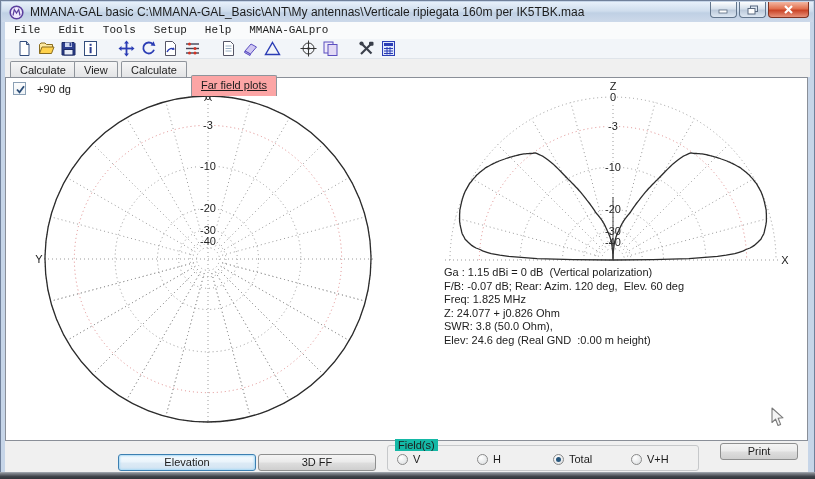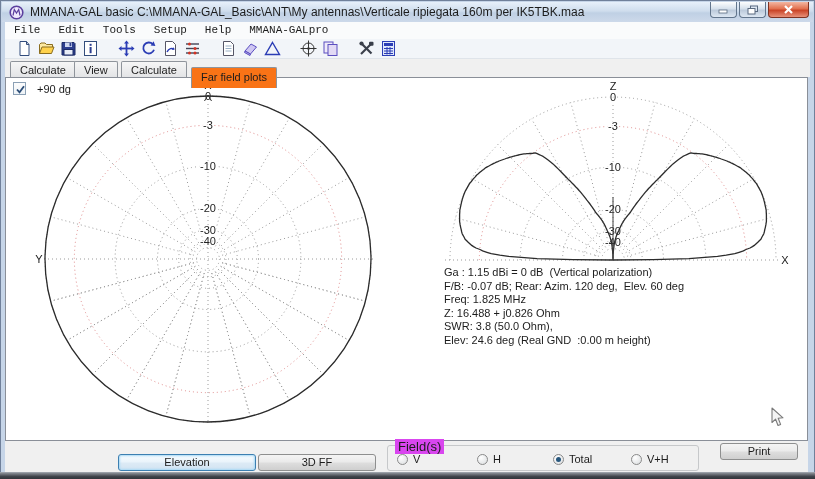--- a/index.html
+++ b/index.html
@@ -27,21 +27,21 @@
   .toolbar{position:absolute;left:4px;right:4px;top:38px;height:19px;
     background:#f2f5f9;display:flex;align-items:center;border-bottom:1px solid #dfe4ea;}
   .tbi{width:17px;height:17px;margin:0 2.5px;display:inline-block;}
   .tbi svg{display:block;}
   .tb-gap{width:14px;}
   .tb-lead{width:8px;}
   .tabbar{position:absolute;left:4px;right:4px;top:58px;height:18px;background:#f0f0f0;}
   .tab{position:absolute;top:2px;height:14px;padding:1px 9px 1px 9px;font-size:11px;color:#1c1c1c;
     background:linear-gradient(#f6f6f6,#e2e3e5);border:1px solid #8f949b;border-bottom:none;
     border-radius:2px 2px 0 0;line-height:14px;}
-  .tab.active{top:8px;height:18px;line-height:17px;background:#f97316;z-index:5;}
+  .tab.active{top:16px;height:18px;line-height:17px;background:#fca5a5;z-index:5;text-decoration:underline;}
   
   .plot-panel{position:absolute;left:4px;top:76px;width:803px;height:364px;
     background:#fff;border:1px solid #8a8f98;box-sizing:border-box;}
   .chk-row{position:absolute;left:12px;top:81px;display:flex;align-items:center;z-index:3;}
   .checkbox{width:13px;height:13px;border:1px solid #8ba0b5;box-sizing:border-box;
     background:linear-gradient(#fcfcfc,#eef3f7);position:relative;}
   .checkbox svg{display:none;position:absolute;left:0;top:0;}
   .checkbox.checked svg{display:block;}
   .chk-label{font-size:11px;color:#1c1c1c;margin-left:11px;}
   svg.polar{position:absolute;}
@@ -53,22 +53,22 @@
   .results div{white-space:pre;}
   
   .bottombar{position:absolute;left:4px;top:440px;width:803px;height:31px;background:#f0f0f0;}
   .btn{position:absolute;height:17px;box-sizing:border-box;border:1px solid #8e8f8f;border-radius:3px;
     background:linear-gradient(#f4f4f4,#ebebeb 45%,#dddddd 55%,#cfcfcf);
     font-size:11px;color:#1c1c1c;text-align:center;line-height:15px;}
   .btn.focused{border-color:#3c7fb1;box-shadow:inset 0 0 2px 1px #a9d9f5;
     background:linear-gradient(#f6fbfe,#eaf4fb 45%,#dceaf5 55%,#d2e4f2);}
   .groupbox{position:absolute;left:386px;top:444px;width:312px;height:26px;box-sizing:border-box;
     border:1px solid #c6c8ca;border-radius:3px;}
-  .groupbox-label{position:absolute;left:7px;top:-7px;background:#d946ef;padding:0 3px;
-    font-size:13px;color:#1c1c1c;}
+  .groupbox-label{position:absolute;left:7px;top:-7px;background:#14b8a6;padding:0 3px;
+    font-size:11px;color:#1c1c1c;}
   .radio-opt{position:absolute;top:7px;display:flex;align-items:center;}
   .radio{width:11px;height:11px;border-radius:50%;border:1px solid #8a8a8a;box-sizing:border-box;
     background:radial-gradient(circle at 35% 30%,#ffffff,#d9dcde);position:relative;}
   .radio.selected::after{content:"";position:absolute;left:2px;top:2px;width:5px;height:5px;
     border-radius:50%;background:#27577d;}
   .radio-label{font-size:11px;color:#1c1c1c;margin-left:5px;}
   
   .taskbar-edge{position:absolute;left:0;bottom:0;width:815px;height:6px;
     background:linear-gradient(#888d94,#3d4148 60%,#32363c);border-top:1px solid #9aa0a8;}
   .cursor{position:absolute;left:771px;top:407px;z-index:9;}
@@ -344,21 +344,21 @@
       <text x="172" y="11" text-anchor="middle" class="plbl">Z</text>
       <text x="344" y="185" text-anchor="middle" class="plbl">X</text>
       <path d="M172.0 181.0L211.9 180.7L247.9 179.7L260.6 178.7L276.5 177.4L285.2 176.1L293.8 174.6L298.1 173.3L302.4 171.9L305.0 170.5L309.0 169.0L311.4 167.6L313.7 166.1L315.2 164.7L316.8 163.2L318.3 161.7L319.9 160.2L320.6 158.8L321.4 157.3L322.2 155.9L322.9 154.4L323.3 153.0L323.6 151.5L323.9 150.1L324.3 148.6L324.6 147.2L324.9 145.7L325.1 144.2L325.4 142.7L325.4 141.3L325.4 139.9L325.4 138.5L325.4 137.0L325.4 135.6L325.3 134.1L325.2 132.7L325.2 131.2L324.9 129.8L324.6 128.4L324.3 127.1L324.0 125.7L323.7 124.3L323.4 122.9L323.0 121.5L322.7 120.1L322.2 118.8L321.8 117.4L321.3 116.1L320.8 114.7L320.3 113.4L319.7 112.1L319.0 110.9L318.3 109.6L317.6 108.4L316.9 107.2L316.2 105.9L315.5 104.7L314.6 103.6L313.7 102.5L312.8 101.3L311.9 100.2L311.0 99.1L310.0 98.1L309.1 97.0L308.2 95.9L307.0 95.0L305.9 94.0L304.8 93.1L303.7 92.2L302.6 91.3L301.4 90.4L300.3 89.5L299.1 88.6L297.8 87.9L296.5 87.2L295.2 86.5L293.9 85.8L292.6 85.1L291.3 84.4L289.9 83.8L288.6 83.1L287.2 82.6L285.9 82.0L284.5 81.5L283.1 81.0L281.7 80.5L280.3 80.0L279.0 79.5L277.6 79.0L276.2 78.6L274.8 78.2L273.4 77.8L272.0 77.4L270.7 77.0L269.3 76.7L267.9 76.3L266.5 76.0L265.2 75.7L263.8 75.4L262.4 75.1L261.1 74.9L259.6 74.8L258.1 74.7L256.7 74.6L255.2 74.5L253.7 74.5L252.4 74.4L251.1 74.1L249.9 73.8L247.8 74.7L245.8 75.6L243.8 76.5L241.9 77.4L239.3 79.3L236.9 81.1L234.4 83.0L232.0 84.9L229.3 87.5L226.6 90.1L224.0 92.8L221.4 95.5L218.9 98.0L216.7 100.4L214.8 102.1L213.0 104.0L211.2 105.8L209.4 107.7L207.6 109.5L205.9 111.5L204.2 113.4L202.6 115.4L201.0 117.3L199.4 119.4L198.1 121.1L196.7 122.8L195.4 124.5L194.1 126.3L192.8 128.1L191.6 129.9L190.4 131.7L189.3 133.5L188.5 134.4L187.8 135.2L187.0 136.1L186.3 137.0L185.6 137.9L184.9 138.8L184.2 139.7L183.6 140.6L183.0 141.5L182.3 142.4L181.7 143.6L181.0 144.7L180.4 145.9L179.8 147.0L179.3 148.2L178.7 149.4L178.2 150.6L177.7 151.8L177.3 152.6L176.9 153.2L176.5 154.2L176.1 155.2L175.7 156.2L175.4 157.1L175.0 158.1L174.7 159.1L174.4 160.1L174.1 161.1L173.8 162.1L173.6 163.1L173.3 164.9L173.0 166.7L172.8 168.5L172.6 170.3L172.4 172.0L172.3 173.8L172.1 175.6L172.1 177.4L172.0 179.2L172.0 181.0L172.0 181.0L172.0 179.2L171.9 177.4L171.9 175.6L171.7 173.8L171.6 172.0L171.4 170.3L171.2 168.5L171.0 166.7L170.7 164.9L170.4 163.1L170.2 162.1L169.9 161.1L169.6 160.1L169.3 159.1L169.0 158.1L168.6 157.1L168.3 156.2L167.9 155.2L167.5 154.2L167.1 153.2L166.7 152.6L166.3 151.8L165.8 150.6L165.3 149.4L164.7 148.2L164.2 147.0L163.6 145.9L163.0 144.7L162.3 143.6L161.7 142.4L161.0 141.5L160.4 140.6L159.8 139.7L159.1 138.8L158.4 137.9L157.7 137.0L157.0 136.1L156.2 135.2L155.5 134.4L154.7 133.5L153.6 131.7L152.4 129.9L151.2 128.1L149.9 126.3L148.6 124.5L147.3 122.8L145.9 121.1L144.6 119.4L143.0 117.3L141.4 115.4L139.8 113.4L138.1 111.5L136.4 109.5L134.6 107.7L132.8 105.8L131.0 104.0L129.2 102.1L127.3 100.4L125.1 98.0L122.6 95.5L120.0 92.8L117.4 90.1L114.7 87.5L112.0 84.9L109.6 83.0L107.1 81.1L104.7 79.3L102.1 77.4L100.2 76.5L98.2 75.6L96.2 74.7L94.1 73.8L92.9 74.1L91.6 74.4L90.3 74.5L88.8 74.5L87.3 74.6L85.9 74.7L84.4 74.8L82.9 74.9L81.6 75.1L80.2 75.4L78.8 75.7L77.5 76.0L76.1 76.3L74.7 76.7L73.3 77.0L72.0 77.4L70.6 77.8L69.2 78.2L67.8 78.6L66.4 79.0L65.0 79.5L63.7 80.0L62.3 80.5L60.9 81.0L59.5 81.5L58.1 82.0L56.8 82.6L55.4 83.1L54.1 83.8L52.7 84.4L51.4 85.1L50.1 85.8L48.8 86.5L47.5 87.2L46.2 87.9L44.9 88.6L43.7 89.5L42.6 90.4L41.4 91.3L40.3 92.2L39.2 93.1L38.1 94.0L37.0 95.0L35.8 95.9L34.9 97.0L34.0 98.1L33.0 99.1L32.1 100.2L31.2 101.3L30.3 102.5L29.4 103.6L28.5 104.7L27.8 105.9L27.1 107.2L26.4 108.4L25.7 109.6L25.0 110.9L24.3 112.1L23.7 113.4L23.2 114.7L22.7 116.1L22.2 117.4L21.8 118.8L21.3 120.1L21.0 121.5L20.6 122.9L20.3 124.3L20.0 125.7L19.7 127.1L19.4 128.4L19.1 129.8L18.8 131.2L18.8 132.7L18.7 134.1L18.6 135.6L18.6 137.0L18.6 138.5L18.6 139.9L18.6 141.3L18.6 142.7L18.9 144.2L19.1 145.7L19.4 147.2L19.7 148.6L20.1 150.1L20.4 151.5L20.7 153.0L21.1 154.4L21.8 155.9L22.6 157.3L23.4 158.8L24.1 160.2L25.7 161.7L27.2 163.2L28.8 164.7L30.3 166.1L32.6 167.6L35.0 169.0L39.0 170.5L41.6 171.9L45.9 173.3L50.2 174.6L58.8 176.1L67.5 177.4L83.4 178.7L96.1 179.7L132.1 180.7L172.0 181.0" fill="none" stroke="#2b2b2b" stroke-width="1.3" stroke-linejoin="round"></path>
       <line x1="172" y1="181" x2="172" y2="118" stroke="#444" stroke-width="1"></line>
     </svg>
 
   <div class="results">
     <div>Ga : 1.15 dBi = 0 dB  (Vertical polarization)</div>
     <div>F/B: -0.07 dB; Rear: Azim. 120 deg,  Elev. 60 deg</div>
     <div>Freq: 1.825 MHz</div>
-    <div>Z: 16.488 + j0.826 Ohm</div>
+    <div>Z: 24.077 + j0.826 Ohm</div>
     <div>SWR: 3.8 (50.0 Ohm),</div>
     <div>Elev: 24.6 deg (Real GND  :0.00 m height)</div>
   </div>
 
   <div class="bottombar">
     <div class="btn focused" style="left:113px;top:13px;width:138px">Elevation</div>
     <div class="btn" style="left:253px;top:13px;width:118px">3D FF</div>
 
     <div class="groupbox" style="left:382px;top:4px">
       <span class="groupbox-label">Field(s)</span>

